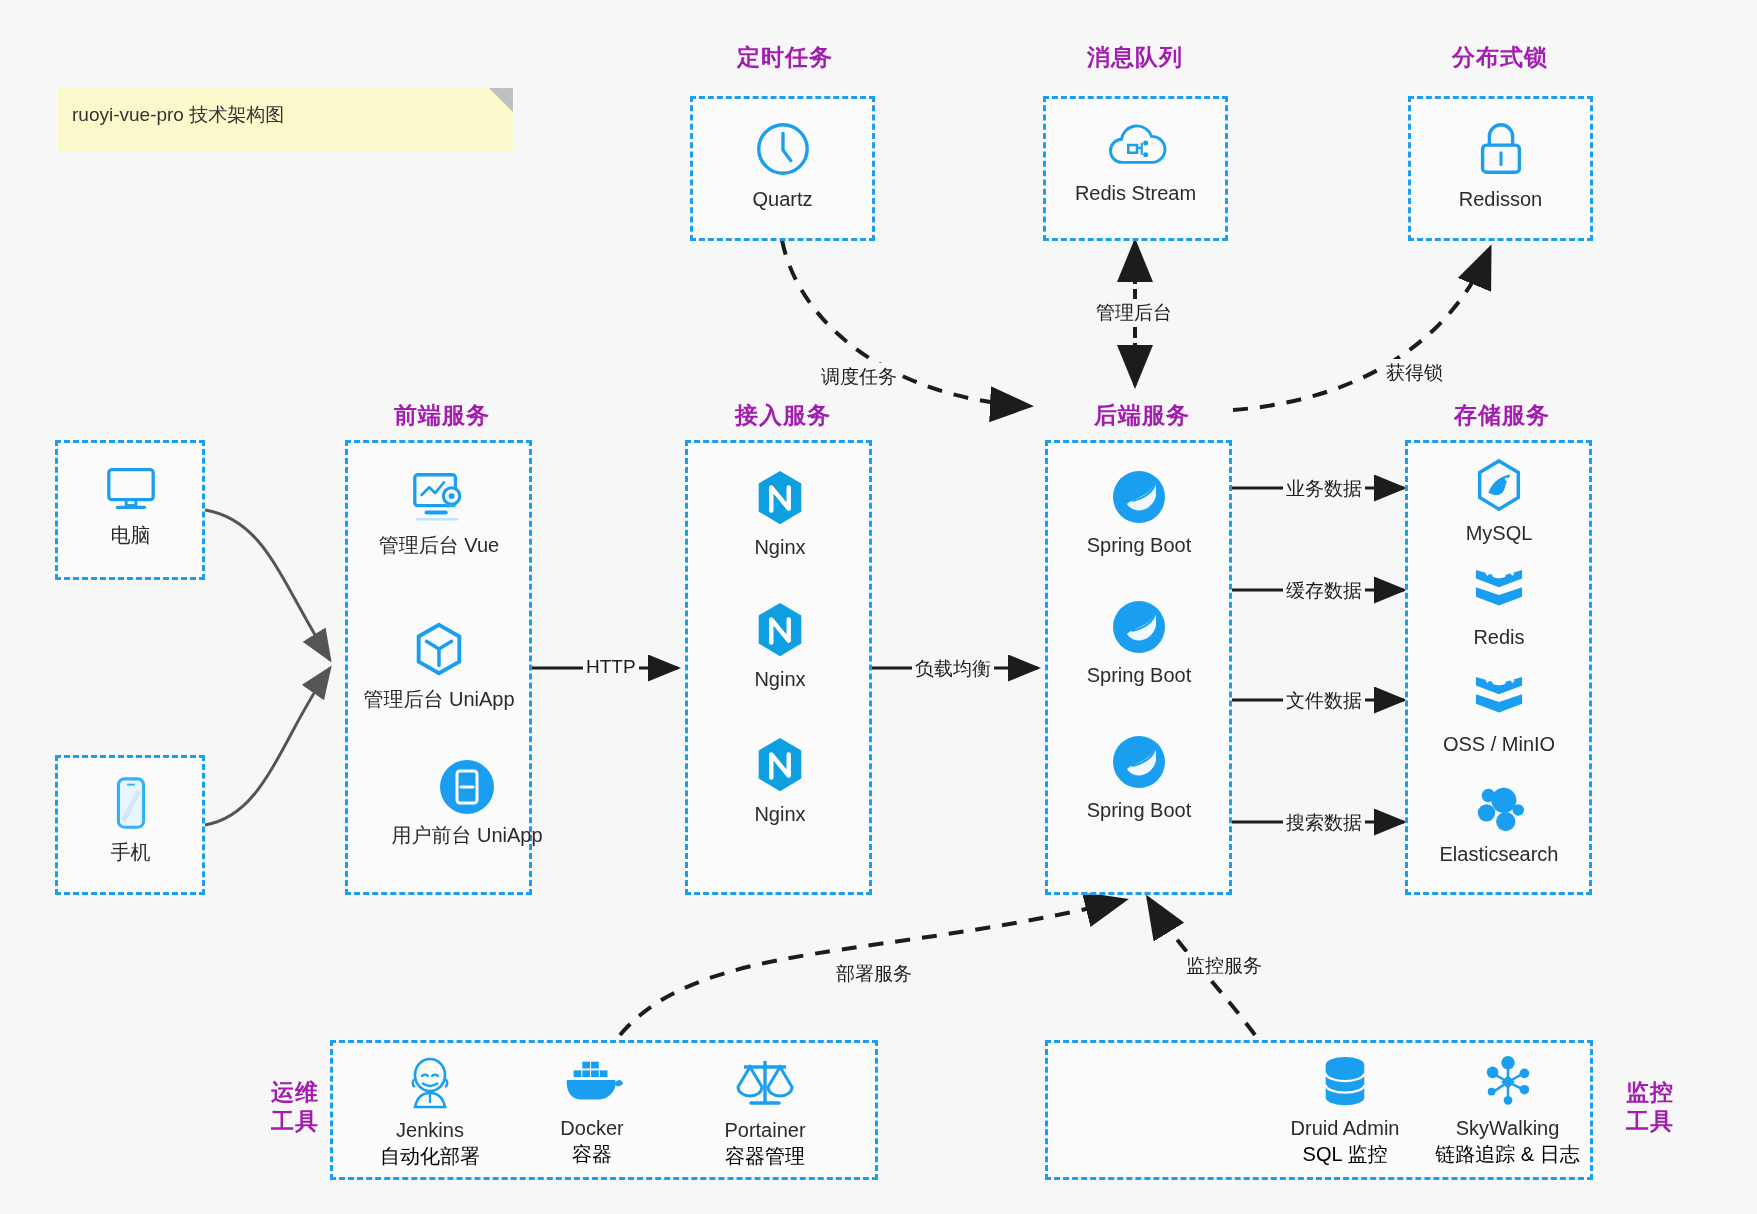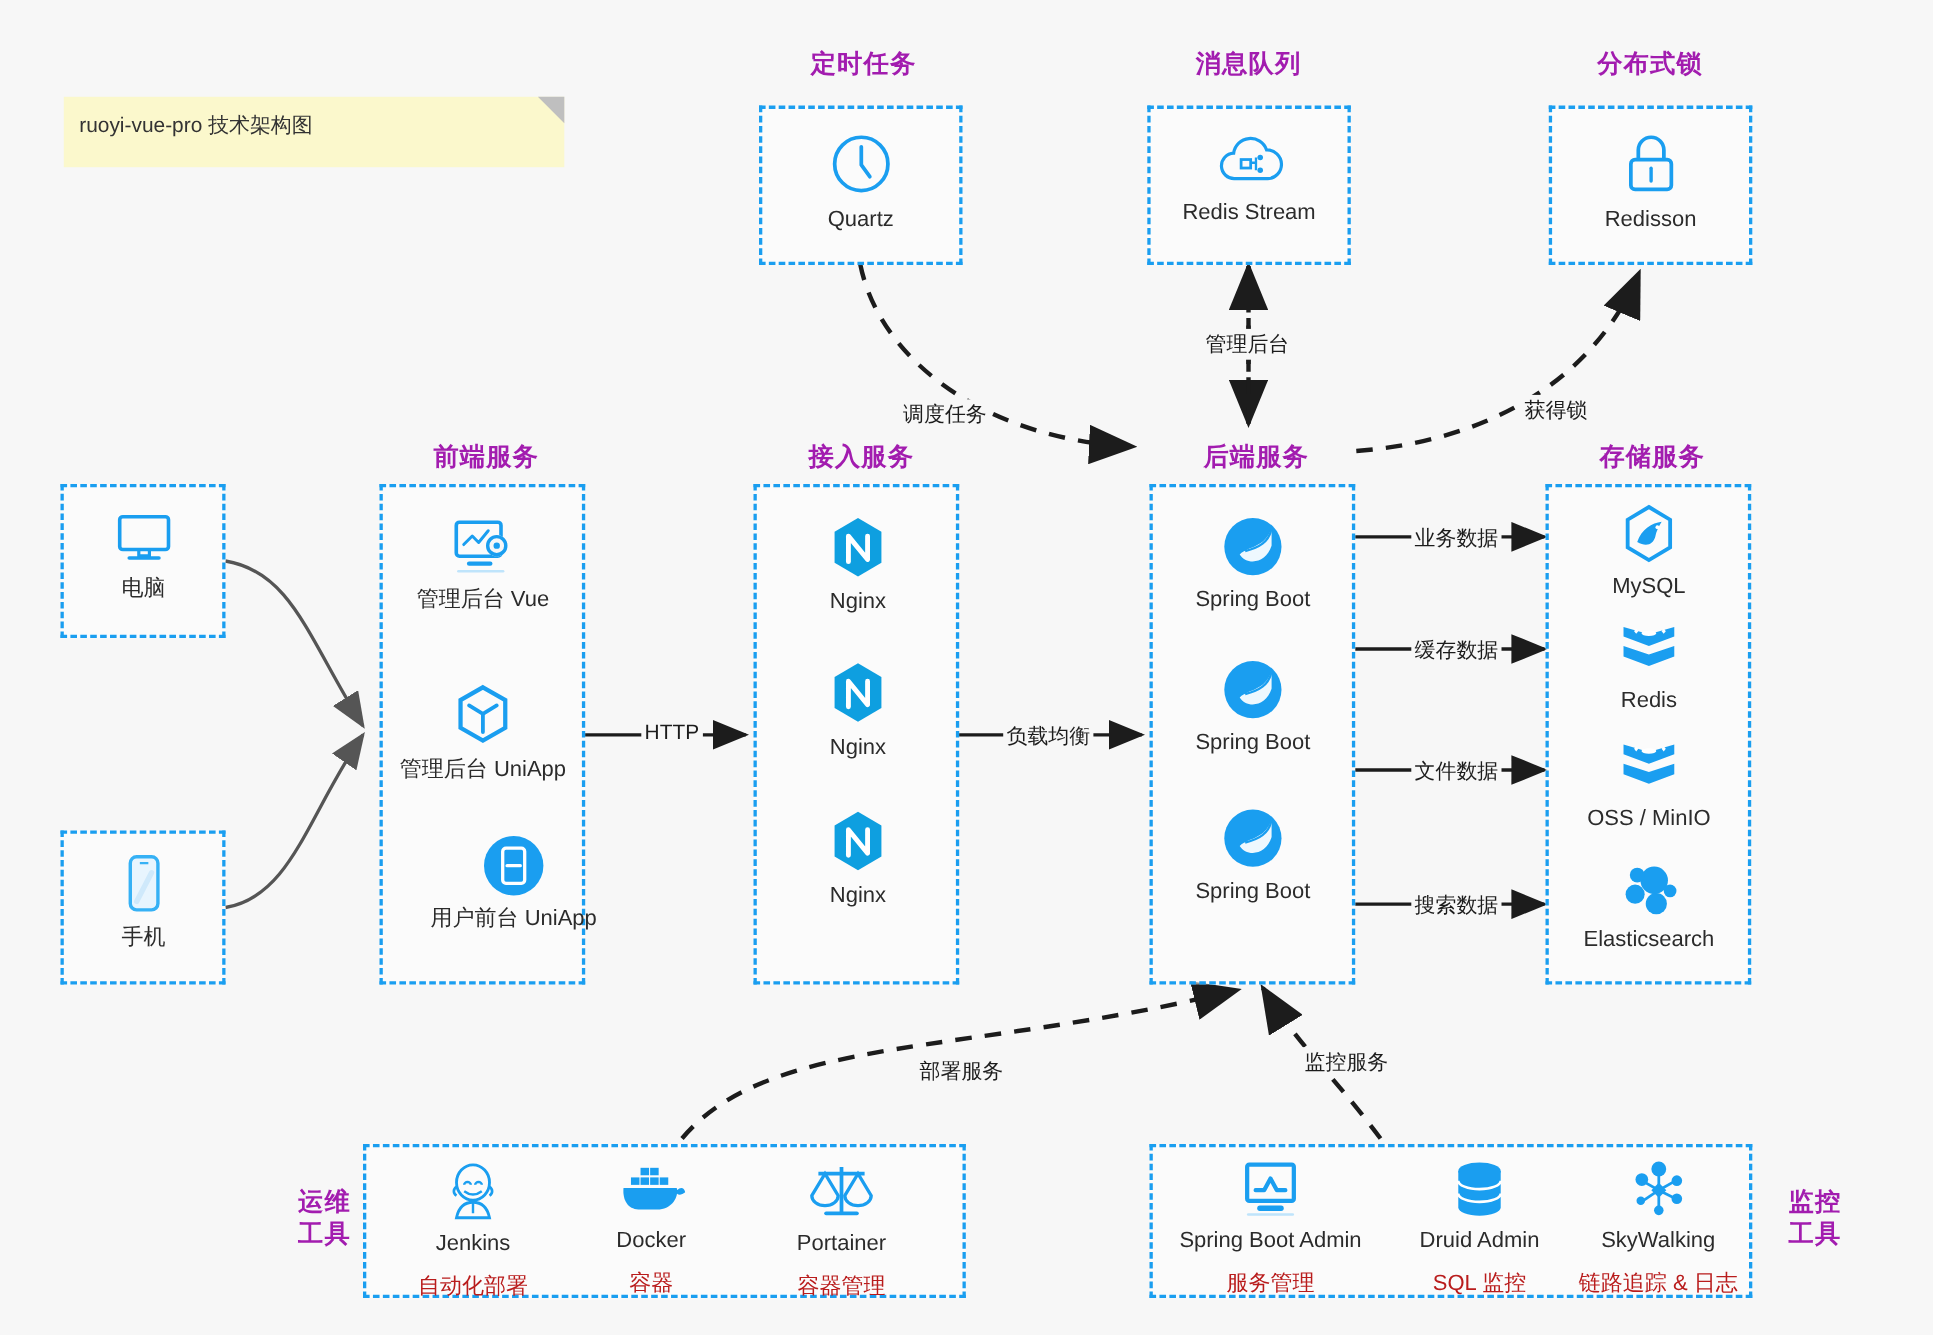--- a/index.html
+++ b/index.html
@@ -39,21 +39,21 @@
   .box{
     position:absolute;
     border:3px dashed #1a9ef0;
     background:rgba(255,255,255,0.55);
     box-sizing:border-box;
   }
 
   
   .node{position:absolute;text-align:center;}
   .node .lbl{font-size:20px;color:#2b2b2b;margin-top:6px;white-space:nowrap;line-height:1.3;}
-  .node .lbl2{font-size:20px;color:#b91c1c;white-space:nowrap;line-height:1.35;margin-top:13px;}
+  .node .lbl2{font-size:20px;color:#000000;white-space:nowrap;line-height:1.35;}
   .ico{display:block;margin:0 auto;}
 
   
   .elab{
     position:absolute;font-size:19px;color:#1c1c1c;background:#f7f7f7;
     padding:1px 3px;white-space:nowrap;
   }
 </style>
 </head>
 <body>
@@ -350,30 +350,20 @@
     <div class="lbl">Portainer</div>
     <div class="lbl2">容器管理</div>
   </div>
 
   <div class="box" style="left:1045px;top:1040px;width:548px;height:140px;"></div>
   <div class="cap side" style="left:1610px;top:1078px;width:80px;">
     <div>监控</div>
     <div>工具</div>
   </div>
 
-  <div class="node" style="left:1055px;top:1055px;width:200px;">
-    <svg class="ico" width="56" height="54" viewBox="0 0 58 56">
-      <rect x="7" y="4" width="44" height="34" rx="2" fill="none" stroke="#1a9ef0" stroke-width="4"></rect>
-      <path d="M15 28 L23 28 L29 17 L35 28 L43 28" fill="none" stroke="#1a9ef0" stroke-width="4" stroke-linecap="round" stroke-linejoin="round"></path>
-      <line x1="19" y1="45" x2="39" y2="45" stroke="#1a9ef0" stroke-width="5" stroke-linecap="round"></line>
-      <line x1="8" y1="51" x2="50" y2="51" stroke="#bfe4fb" stroke-width="2.4" stroke-linecap="round"></line>
-    </svg>
-    <div class="lbl">Spring Boot Admin</div>
-    <div class="lbl2">服务管理</div>
-  </div>
 
   <div class="node" style="left:1265px;top:1055px;width:160px;">
     <svg class="ico" width="52" height="54" viewBox="0 0 52 56">
       <ellipse cx="26" cy="10" rx="20" ry="8" fill="#1a9ef0"></ellipse>
       <path d="M6 10 L6 20 a20 8 0 0 0 40 0 L46 10" fill="#1a9ef0"></path>
       <path d="M6 22 L6 32 a20 8 0 0 0 40 0 L46 22" fill="#1a9ef0"></path>
       <path d="M6 34 L6 44 a20 8 0 0 0 40 0 L46 34" fill="#1a9ef0"></path>
       <path d="M6 19 a20 8 0 0 0 40 0" fill="none" stroke="#ffffff" stroke-width="2.4"></path>
       <path d="M6 31 a20 8 0 0 0 40 0" fill="none" stroke="#ffffff" stroke-width="2.4"></path>
     </svg>

